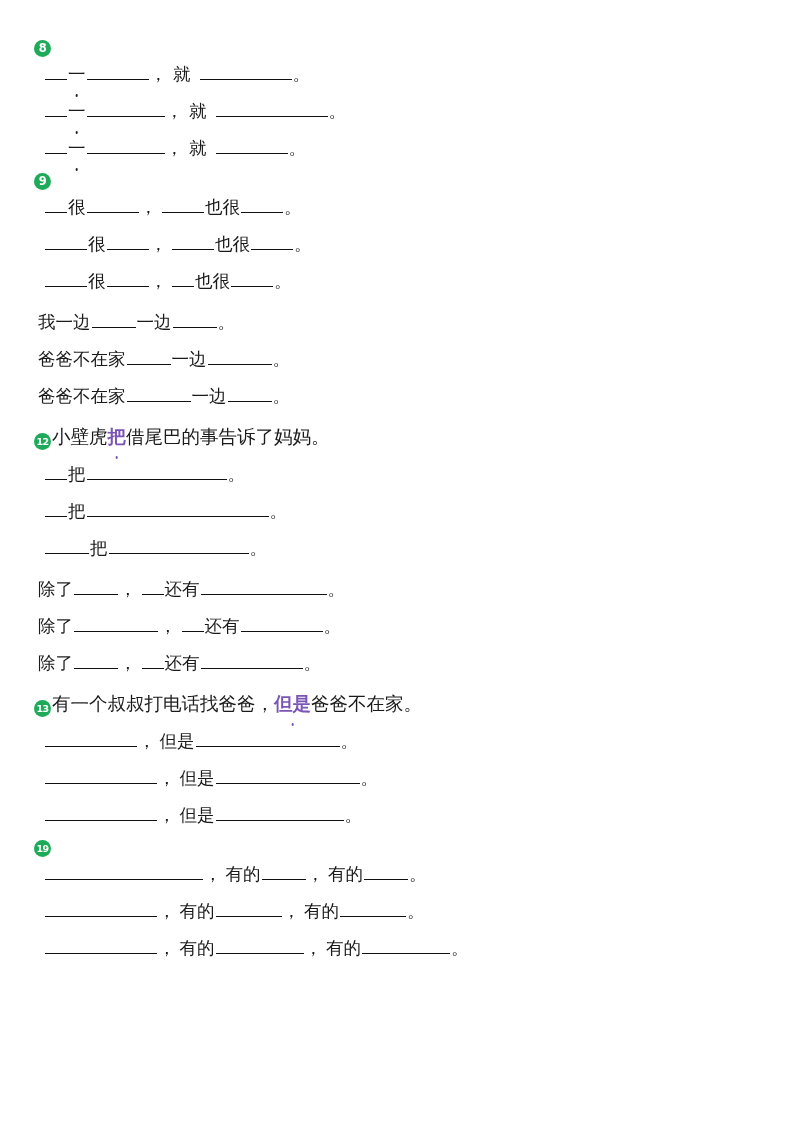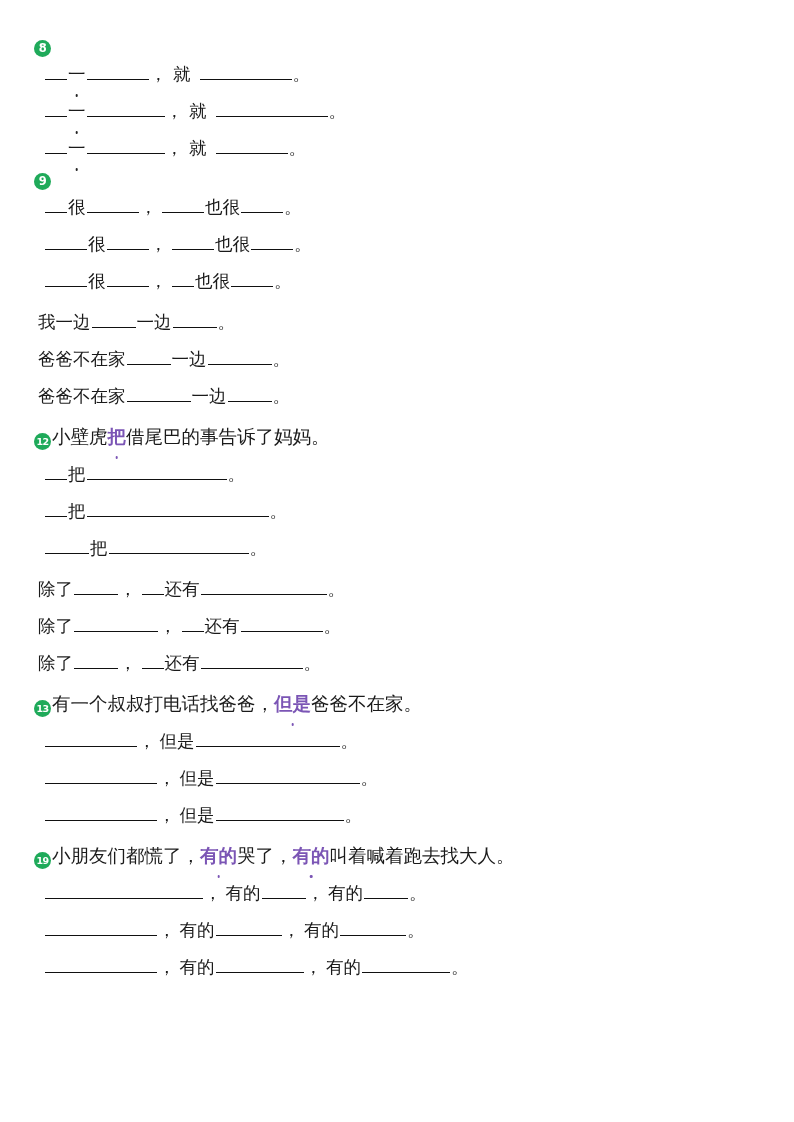--- a/index.html
+++ b/index.html
@@ -313,21 +313,20 @@
         <span class="gap" style="width:4px"></span>
         <span class="seg">但是</span>
         <span class="blank" style="width:128px"></span>
         <span class="period">。</span>
     </div>
   </div>
 
   <div class="exercise">
     <div class="stem">
       <span class="marker two-digit">19</span>
-      <span class="stem-text"><span>小朋友们都慌了，</span><span class="em dot">有的</span><span>哭了，</span><span class="em dot">有的</span><span>叫着喊着跑去找大人。</span></span>
     </div>
 
     <div class="answer">
       <span class="blank" style="width:158px"></span>
         <span class="comma">，</span>
         <span class="gap" style="width:4px"></span>
         <span class="seg">有的</span>
         <span class="blank" style="width:44px"></span>
         <span class="comma">，</span>
         <span class="gap" style="width:4px"></span>

